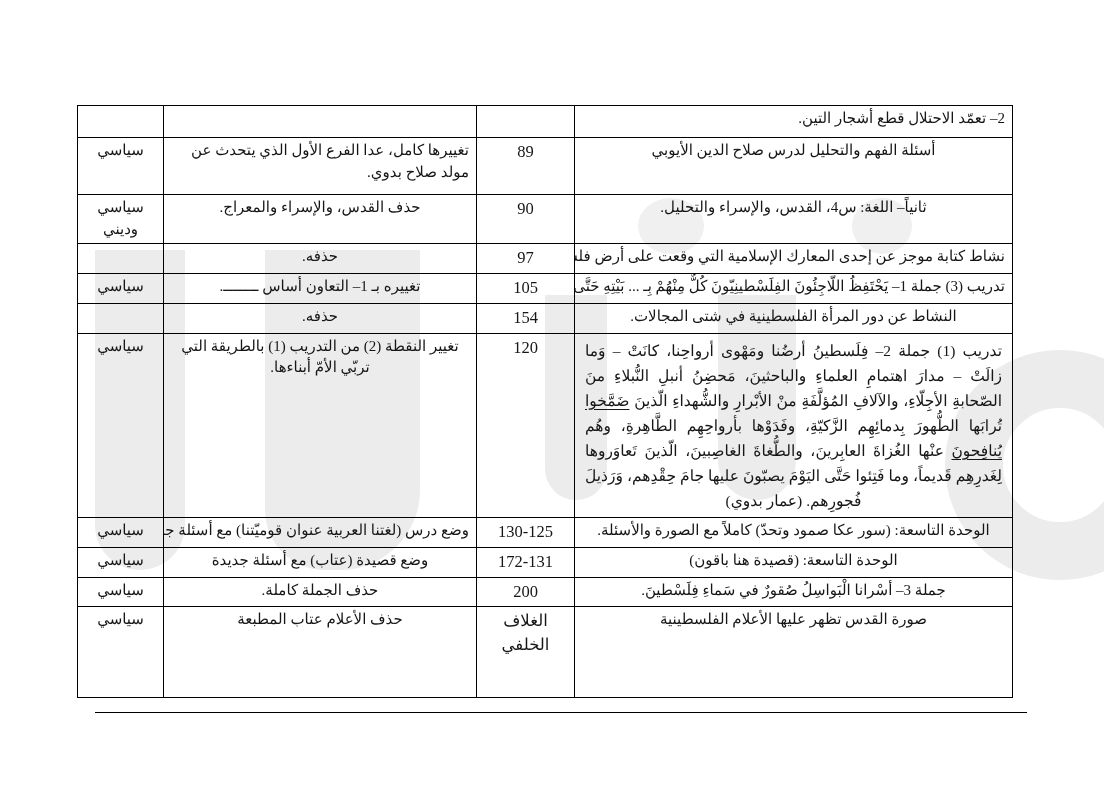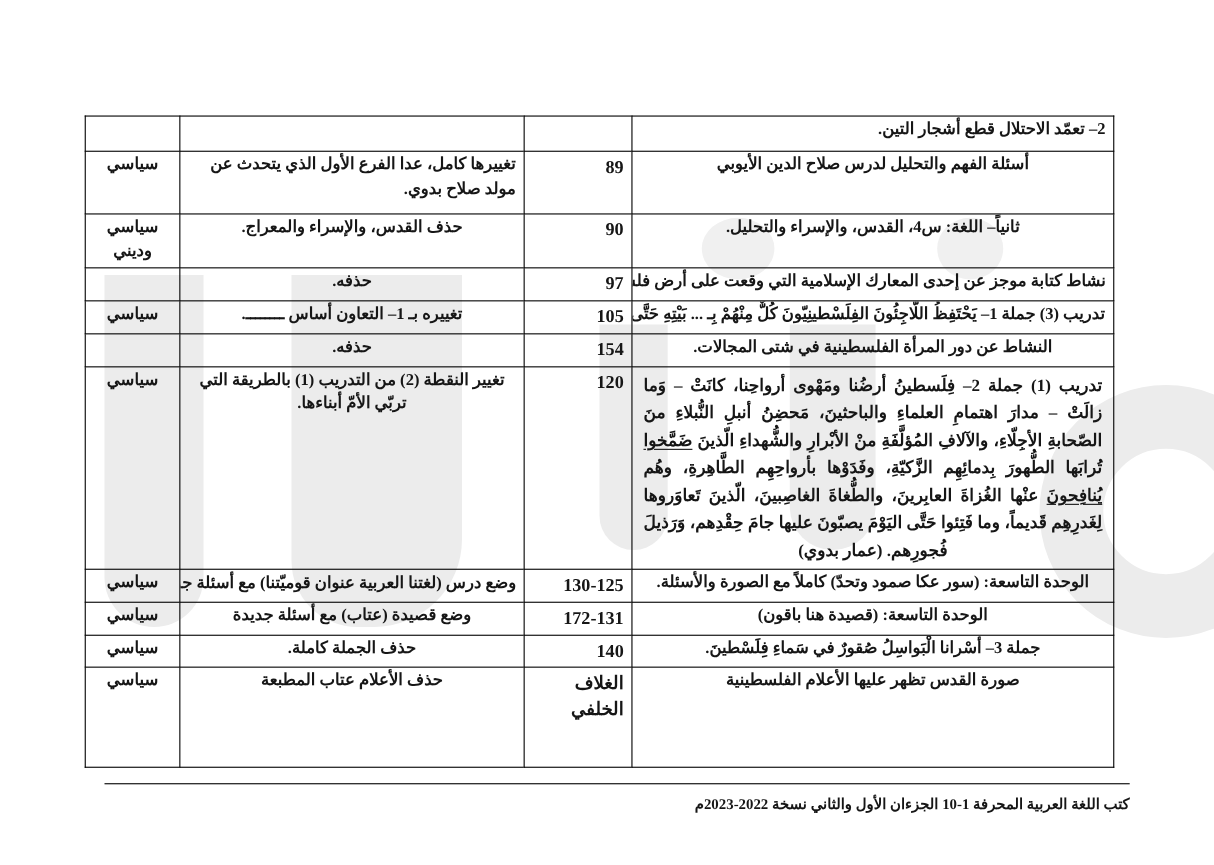--- a/index.html
+++ b/index.html
@@ -17,38 +17,37 @@
   .wm-bar4{left:718px;top:295px;width:78px;height:205px;border-radius:0 0 39px 39px;}
   .wm-dot1{left:638px;top:198px;width:66px;height:56px;border-radius:50%;background:#f0f0f0;}
   .wm-dot2{left:852px;top:198px;width:60px;height:56px;border-radius:50%;background:#f0f0f0;}
   .wm-ring{left:945px;top:350px;width:230px;height:230px;background:transparent;
            border:58px solid #ececec;border-radius:50%;box-sizing:border-box;}
   
   table.changes{
     position:absolute;right:91px;top:105px;width:935px;z-index:1;
     border-collapse:collapse;table-layout:fixed;direction:rtl;
     background:transparent;
-    font-weight:bold;
   }
   td{
     border:1px solid #000;
     padding:2px 7px 2px 7px;
     font-size:15px;line-height:1.45;
     vertical-align:top;text-align:center;
     overflow:hidden;
   }
   col.c-content{width:438px;}
   col.c-page{width:98px;}
   col.c-change{width:313px;}
   col.c-cat{width:86px;}
   tr.r1{height:32px;}  tr.r2{height:57px;}  tr.r3{height:48px;}
   tr.r4{height:30px;}  tr.r5{height:30px;}  tr.r6{height:30px;}
   tr.r7{height:175px;} tr.r8{height:30px;}  tr.r9{height:30px;}
   tr.r10{height:27px;} tr.r11{height:91px;}
-  td.page-no{font-size:16.5px;text-align:right;}
+  td.page-no{font-size:16.5px;}
   td.ta-right{text-align:right;}
   td.oneline{white-space:nowrap;}
   td.para{
     text-align:justify;text-align-last:center;
     font-size:15.5px;line-height:1.62;padding:4px 10px;
   }
   td.para u{text-underline-offset:3px;}
   
   .footer-rule{
     position:absolute;left:95px;top:712px;width:932px;z-index:1;
@@ -143,33 +142,32 @@
 
       <tr class="r9">
         <td class="oneline">الوحدة التاسعة: (قصيدة هنا باقون)</td>
         <td class="page-no">172-131</td>
         <td class="oneline">وضع قصيدة (عتاب) مع أسئلة جديدة</td>
         <td>سياسي</td>
       </tr>
 
       <tr class="r10">
         <td class="oneline">جملة 3– أسْرانا الْبَواسِلُ صُقورٌ في سَماءِ فِلَسْطينَ.</td>
-        <td class="page-no">140</td>
+        <td class="page-no">200</td>
         <td class="oneline">حذف الجملة كاملة.</td>
         <td>سياسي</td>
       </tr>
 
       <tr class="r11">
         <td>صورة القدس تظهر عليها الأعلام الفلسطينية</td>
         <td class="page-no">الغلاف الخلفي</td>
         <td>حذف الأعلام عتاب المطبعة</td>
         <td>سياسي</td>
       </tr>
 
     </tbody>
   </table>
 
   <div class="footer-rule"></div>
   <div class="footer">
-    <span>كتب اللغة العربية المحرفة 1-10 الجزءان الأول والثاني نسخة 2022-2023م</span>
   </div>
 
 </div>
 
 </body></html>

